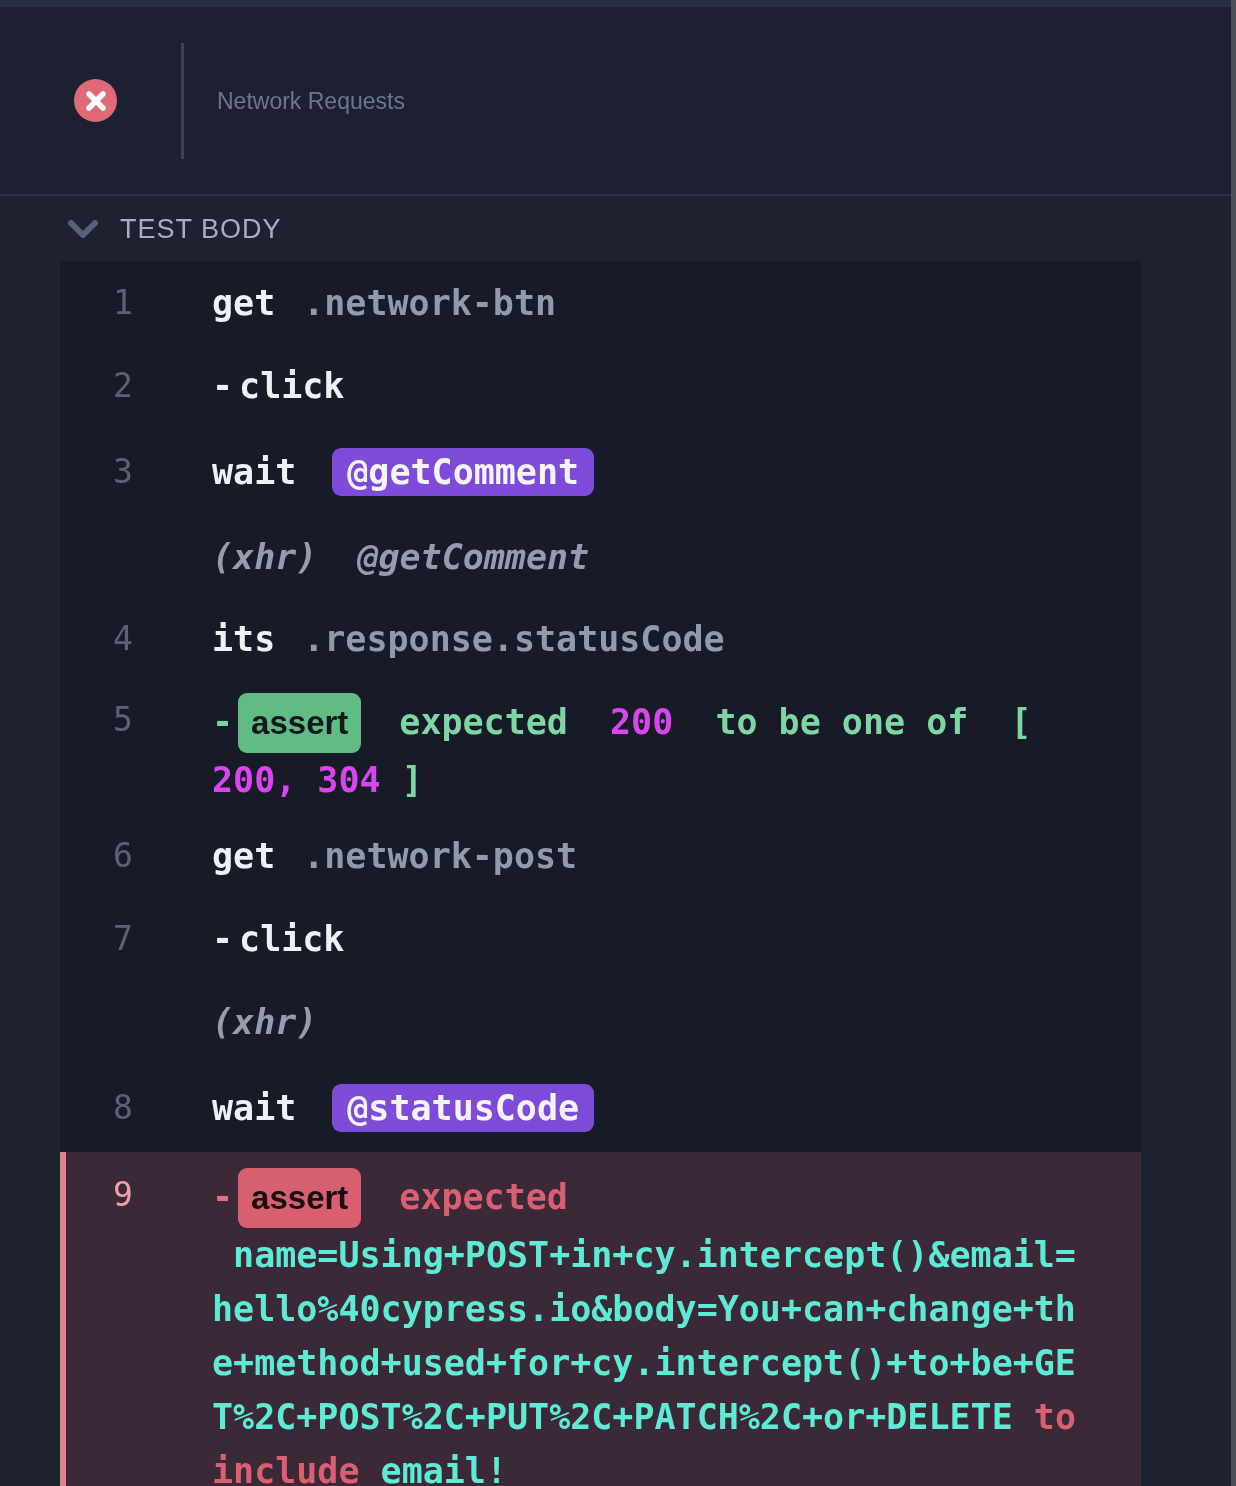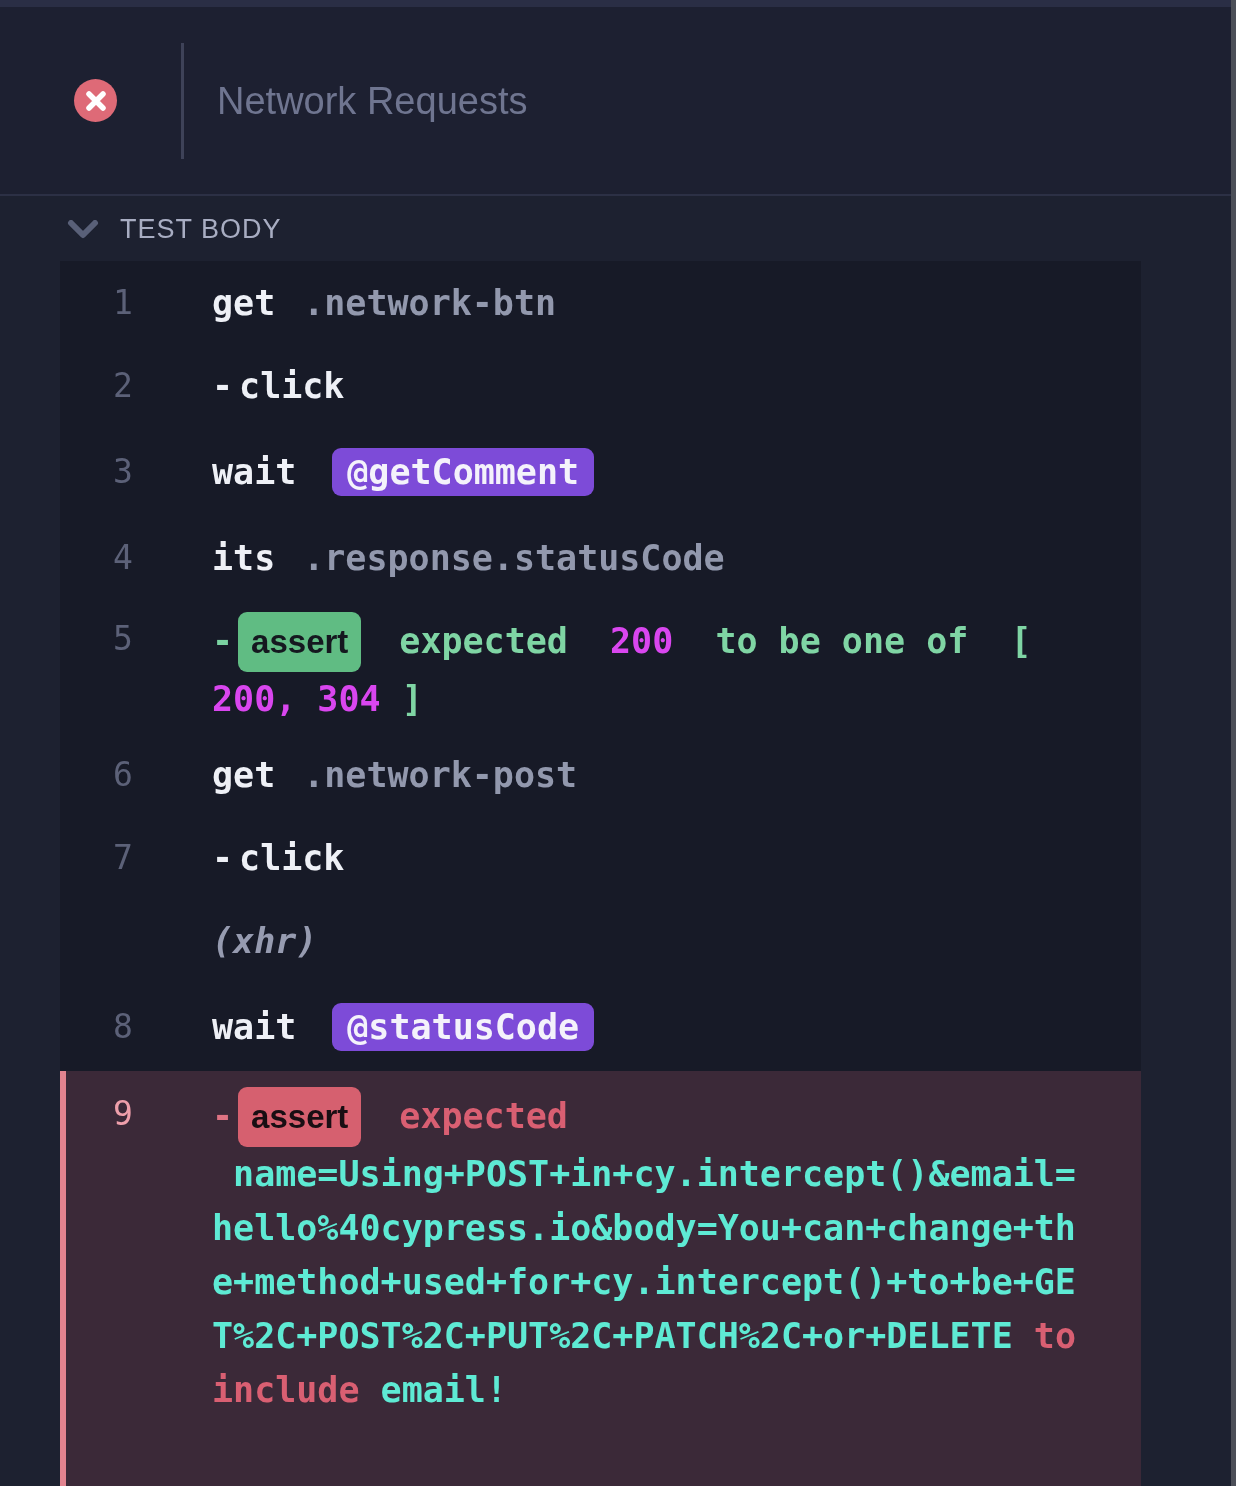--- a/index.html
+++ b/index.html
@@ -29,21 +29,21 @@
     width: 43px; height: 43px; border-radius: 50%;
     background: #de6a77; flex: 0 0 auto;
     display: flex; align-items: center; justify-content: center;
   }
   .v-div {
     width: 3px; height: 116px; background: #3e4258;
     margin-left: 64px; flex: 0 0 auto;
   }
   .titles { margin-left: 33px; min-width: 0; }
   .suite-title {
-    font-size: 38px; color: #6f7590; line-height: 40px;
+    font-size: 23px; color: #6f7590; line-height: 40px;
     white-space: nowrap;
   }
   .test-title {
     font-size: 39px; color: #f5f6fa; line-height: 48px;
     margin-top: 12px; white-space: nowrap; overflow: hidden;
   }
   
   .section-header {
     position: absolute; top: 198px; left: 9px; width: 100%; height: 63px;
     display: flex; align-items: center; padding-left: 58px;
@@ -147,20 +147,24 @@
   <div class="row h83">
     <span class="num">2</span>
     <div class="content"><span>-</span><span class="cmd-after-dash">click</span></div>
   </div>
 
   <div class="row h89">
     <span class="num">3</span>
     <div class="content"><span>wait</span><span class="badge badge-purple">@getComment</span></div>
   </div>
 
+  <div class="row h81">
+    <span class="num"></span>
+    <div class="content"><span class="xhr-label">(xhr)</span><span class="xhr-args">@getComment</span></div>
+  </div>
 
   <div class="row h83">
     <span class="num">4</span>
     <div class="content"><span>its</span><span class="args">.response.statusCode</span></div>
   </div>
 
   <div class="row row-assert-pass">
     <span class="num">5</span>
     <div class="content assert-content"><span class="dash-green">-</span><span class="badge badge-assert badge-green">assert</span><span class="gtext">expected  </span><span class="gbright">200</span><span class="gtext">  to be one of  [ </span><span class="gbright">200, 304</span><span class="gtext"> ]</span></div>
   </div>

